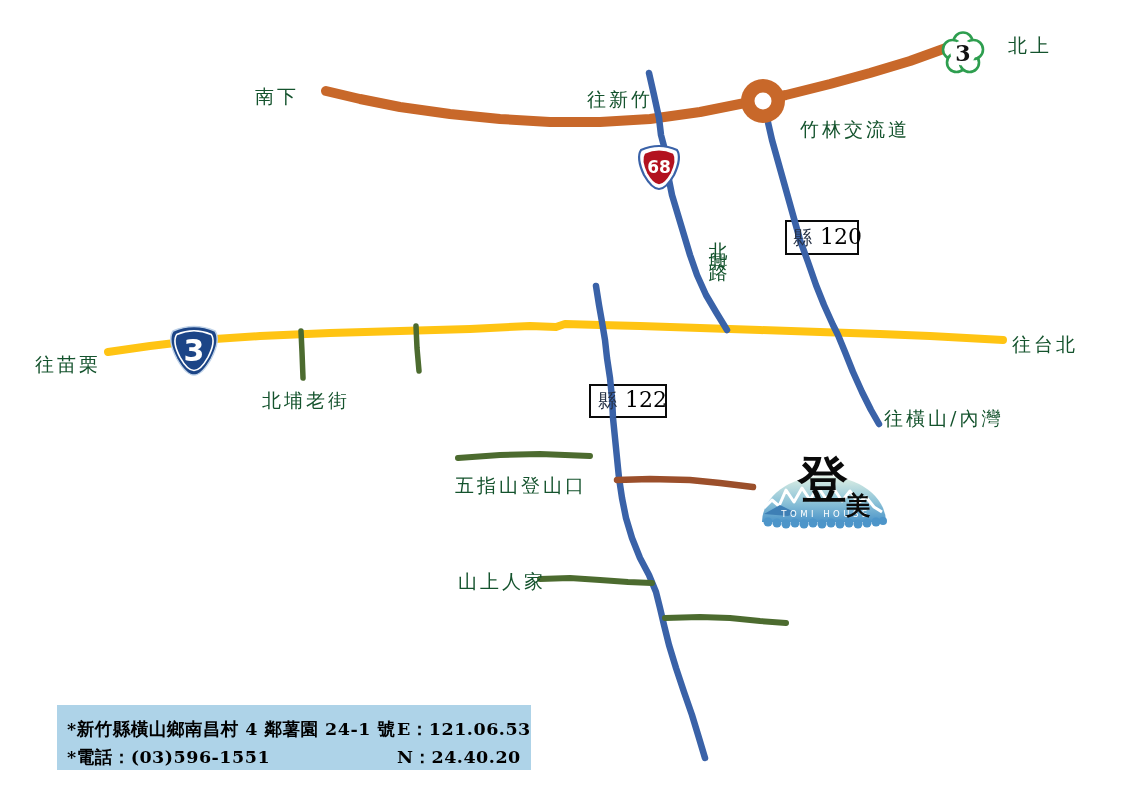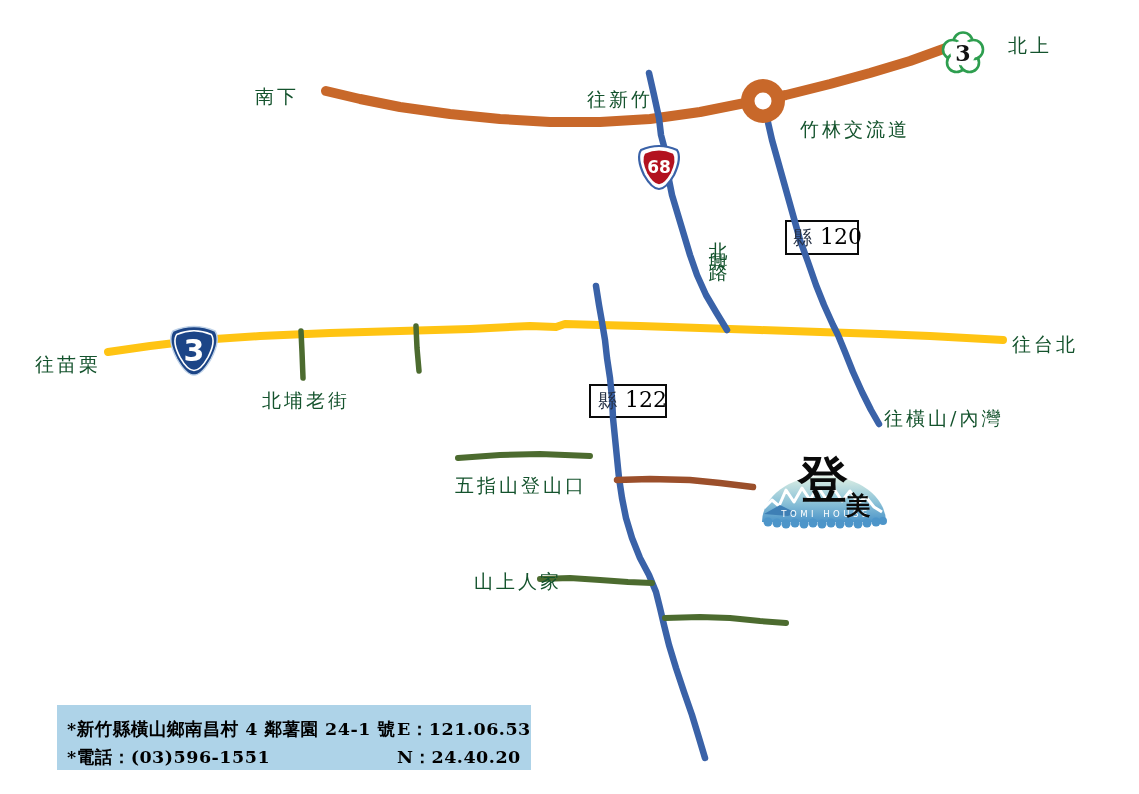--- a/index.html
+++ b/index.html
@@ -130,21 +130,21 @@
 
   <div class="label vert" style="left:706px;top:226px;">北興路</div>
 
   <div class="label" style="left:35px;top:352px;">往苗栗</div>
   <div class="label" style="left:1012px;top:332px;">往台北</div>
   <div class="label" style="left:262px;top:388px;">北埔老街</div>
 
 
   <div class="label" style="left:455px;top:446px;margin-top:27px;">五指山登山口</div>
   <div class="label" style="left:884px;top:406px;">往橫山/內灣</div>
-  <div class="label" style="left:474px;top:569px;">山上人家</div>
+  <div class="label" style="left:458px;top:569px;">山上人家</div>
 
 
   <div class="infobox">
     <div class="inforow">
       <span class="l">*新竹縣橫山鄉南昌村 4 鄰薯園 24-1 號</span>
       <span class="r">E：121.06.53</span>
     </div>
     <div class="inforow">
       <span class="l">*電話：(03)596-1551</span>
       <span class="r">N：24.40.20</span>

